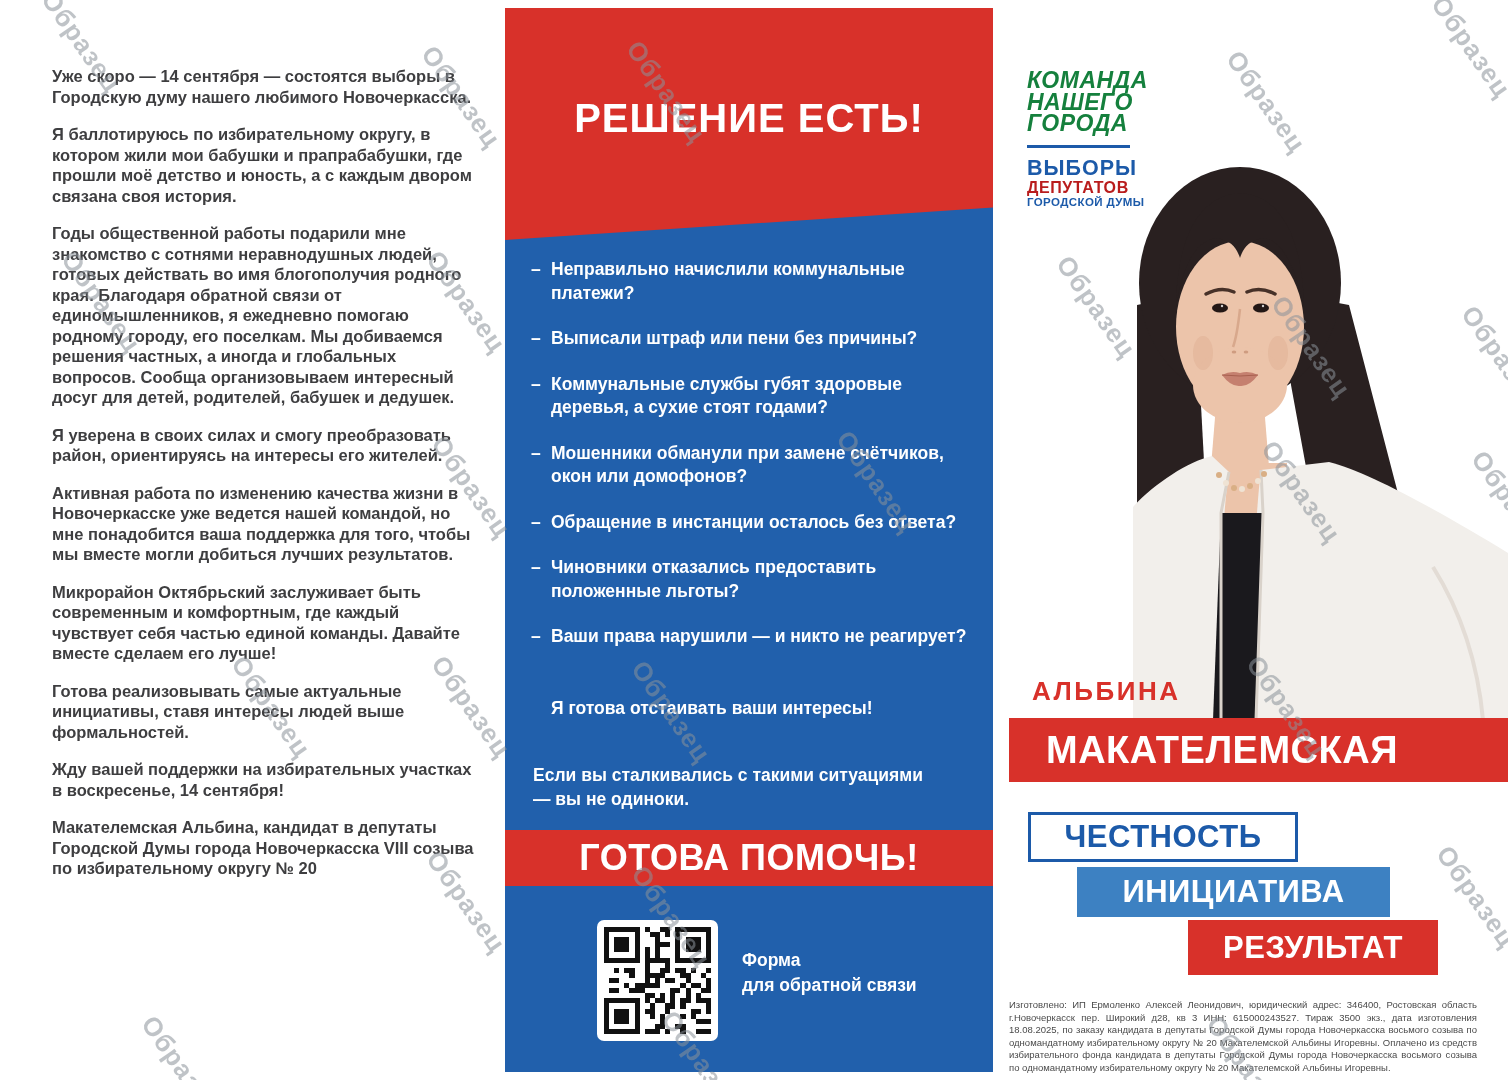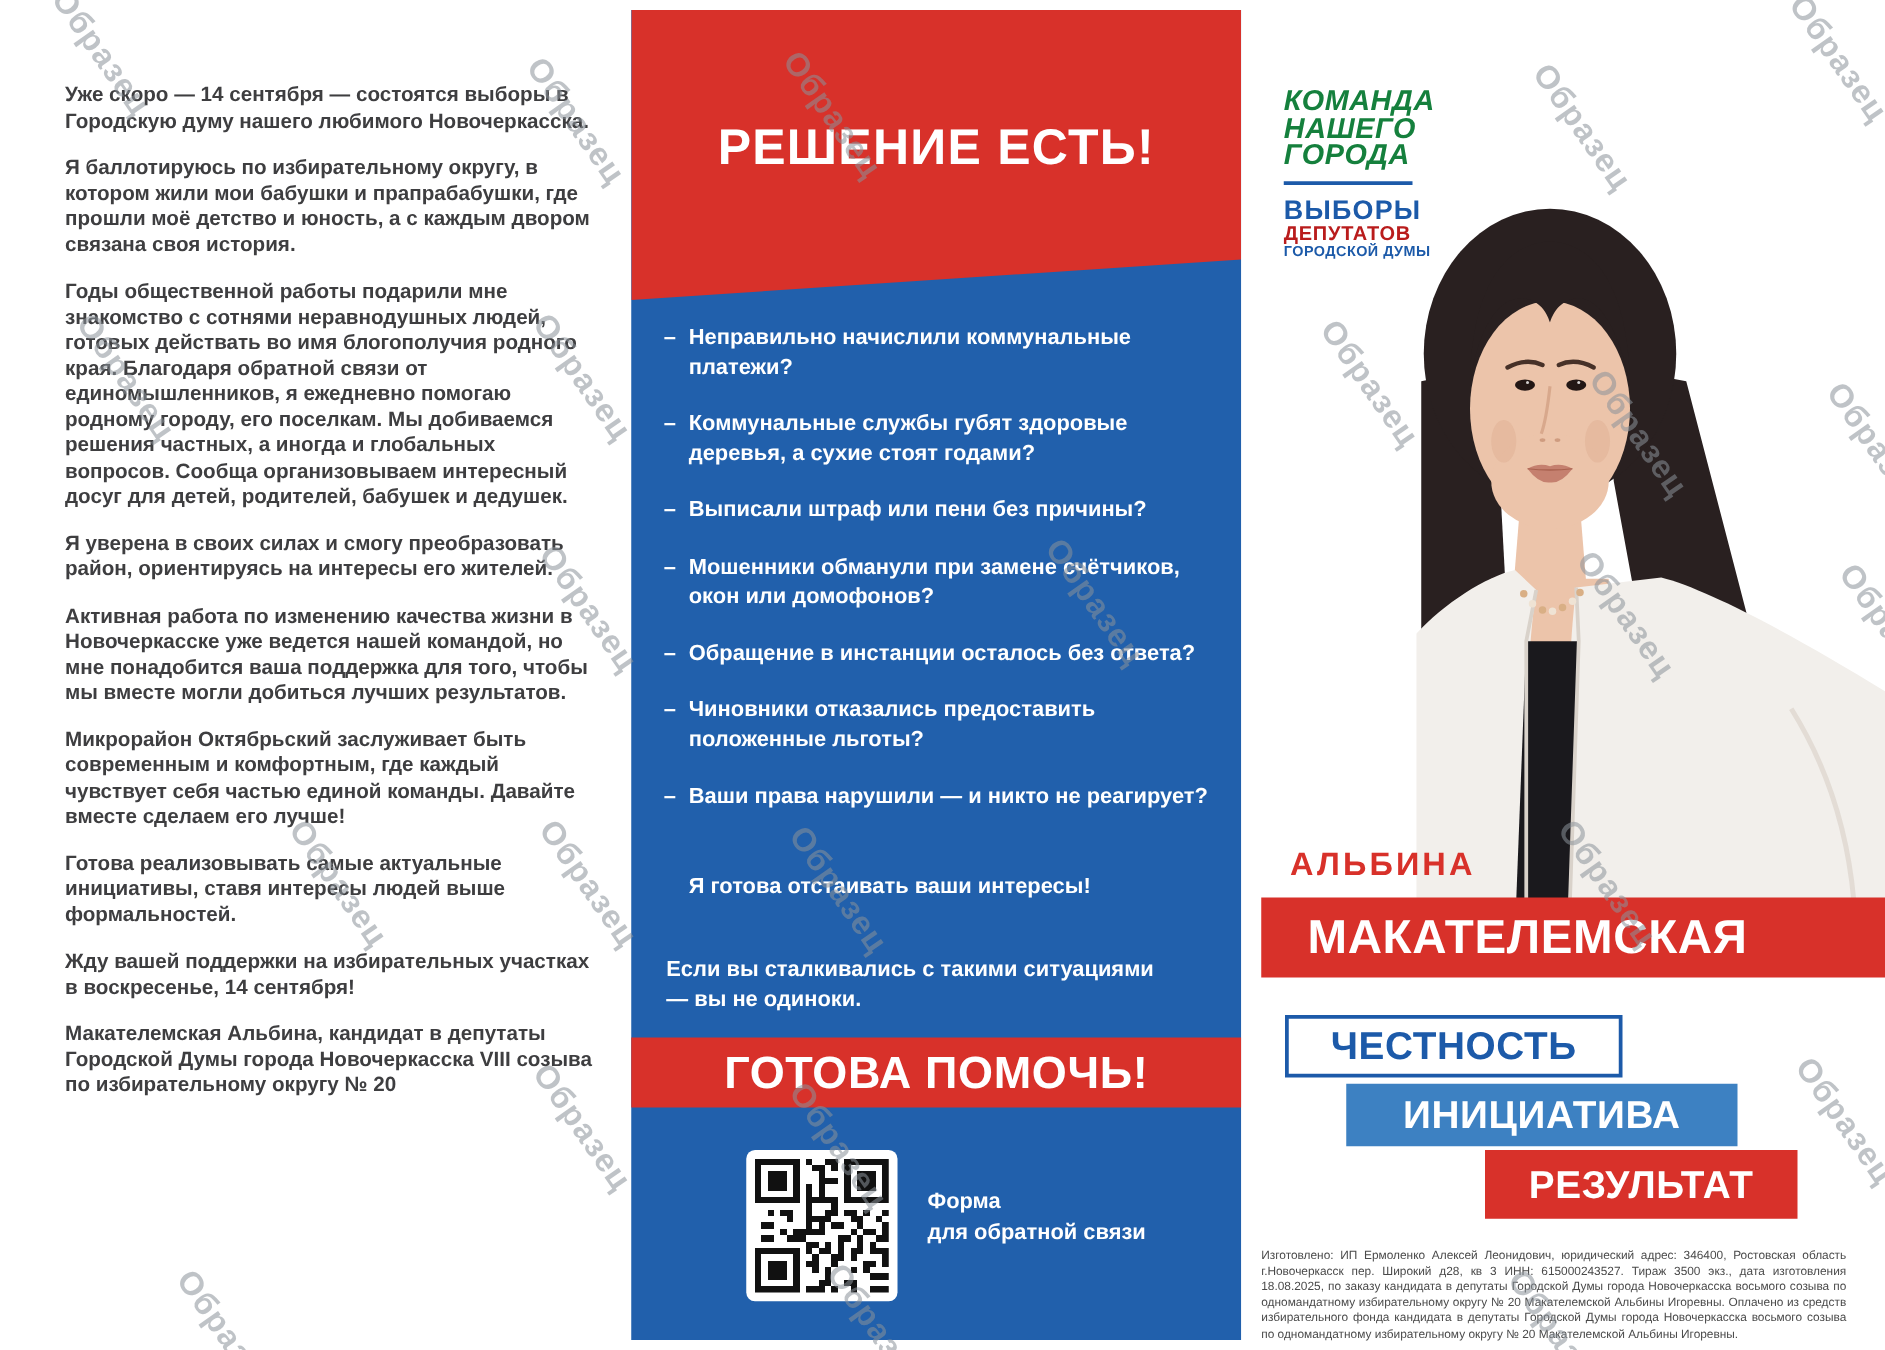--- a/index.html
+++ b/index.html
@@ -74,22 +74,22 @@
       <p>Жду вашей поддержки на избирательных участках в воскресенье, 14 сентября!</p>
       <p><b>Макателемская Альбина</b><span>, кандидат в депутаты Городской Думы города Новочеркасска VIII созыва по избирательному округу № 20</span></p>
     </div>
   </div>
 
   <div class="mid-panel">
     <div class="mid-red-top"></div>
     <div class="mid-headline">РЕШЕНИЕ ЕСТЬ!</div>
     <ul class="mid-bullets">
       <li>Неправильно начислили коммунальные платежи?</li>
+      <li>Выписали штраф или пени без причины?</li>
       <li>Коммунальные службы губят здоровые деревья, а сухие стоят годами?</li>
-      <li>Выписали штраф или пени без причины?</li>
       <li>Мошенники обманули при замене счётчиков, окон или домофонов?</li>
       <li>Обращение в инстанции осталось без ответа?</li>
       <li>Чиновники отказались предоставить положенные льготы?</li>
       <li>Ваши права нарушили — и никто не реагирует?</li>
     </ul>
     <div class="mid-closing">Я готова отстаивать ваши интересы!</div>
     <div class="mid-note">Если вы сталкивались с такими ситуациями — вы не одиноки.</div>
     <div class="mid-banner">ГОТОВА ПОМОЧЬ!</div>
     <div class="qr-box">
       <svg id="qr-svg" width="107" height="107" viewBox="0 0 21 21" shape-rendering="crispEdges">

